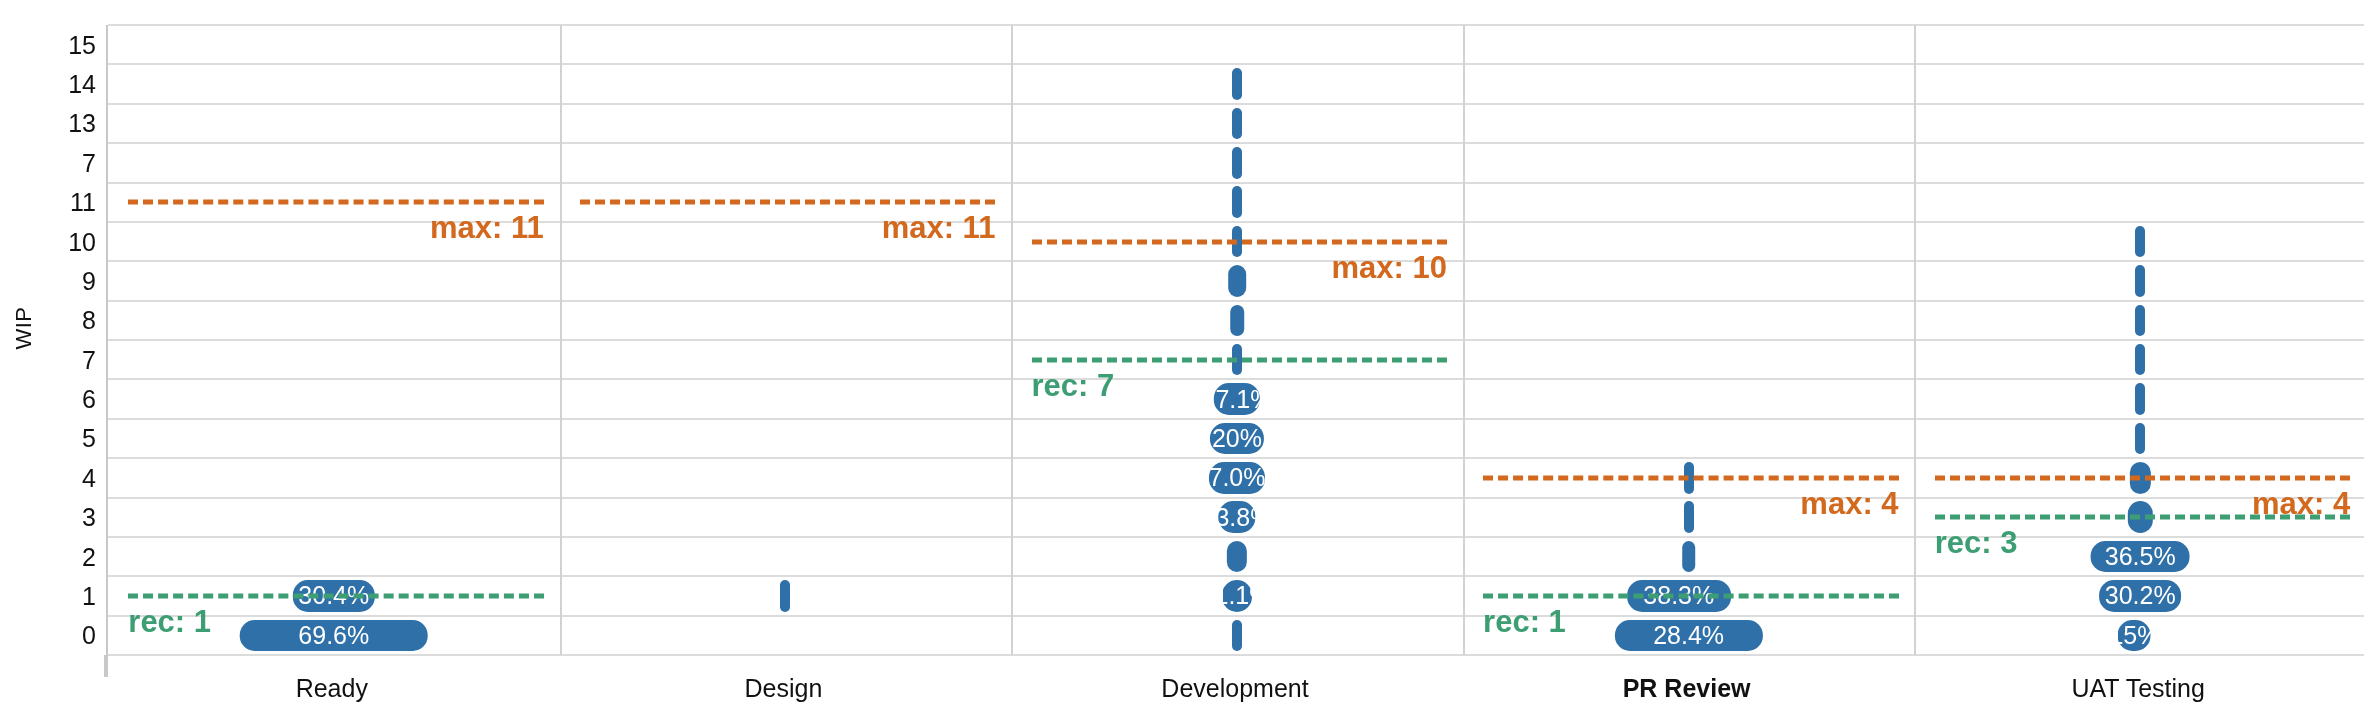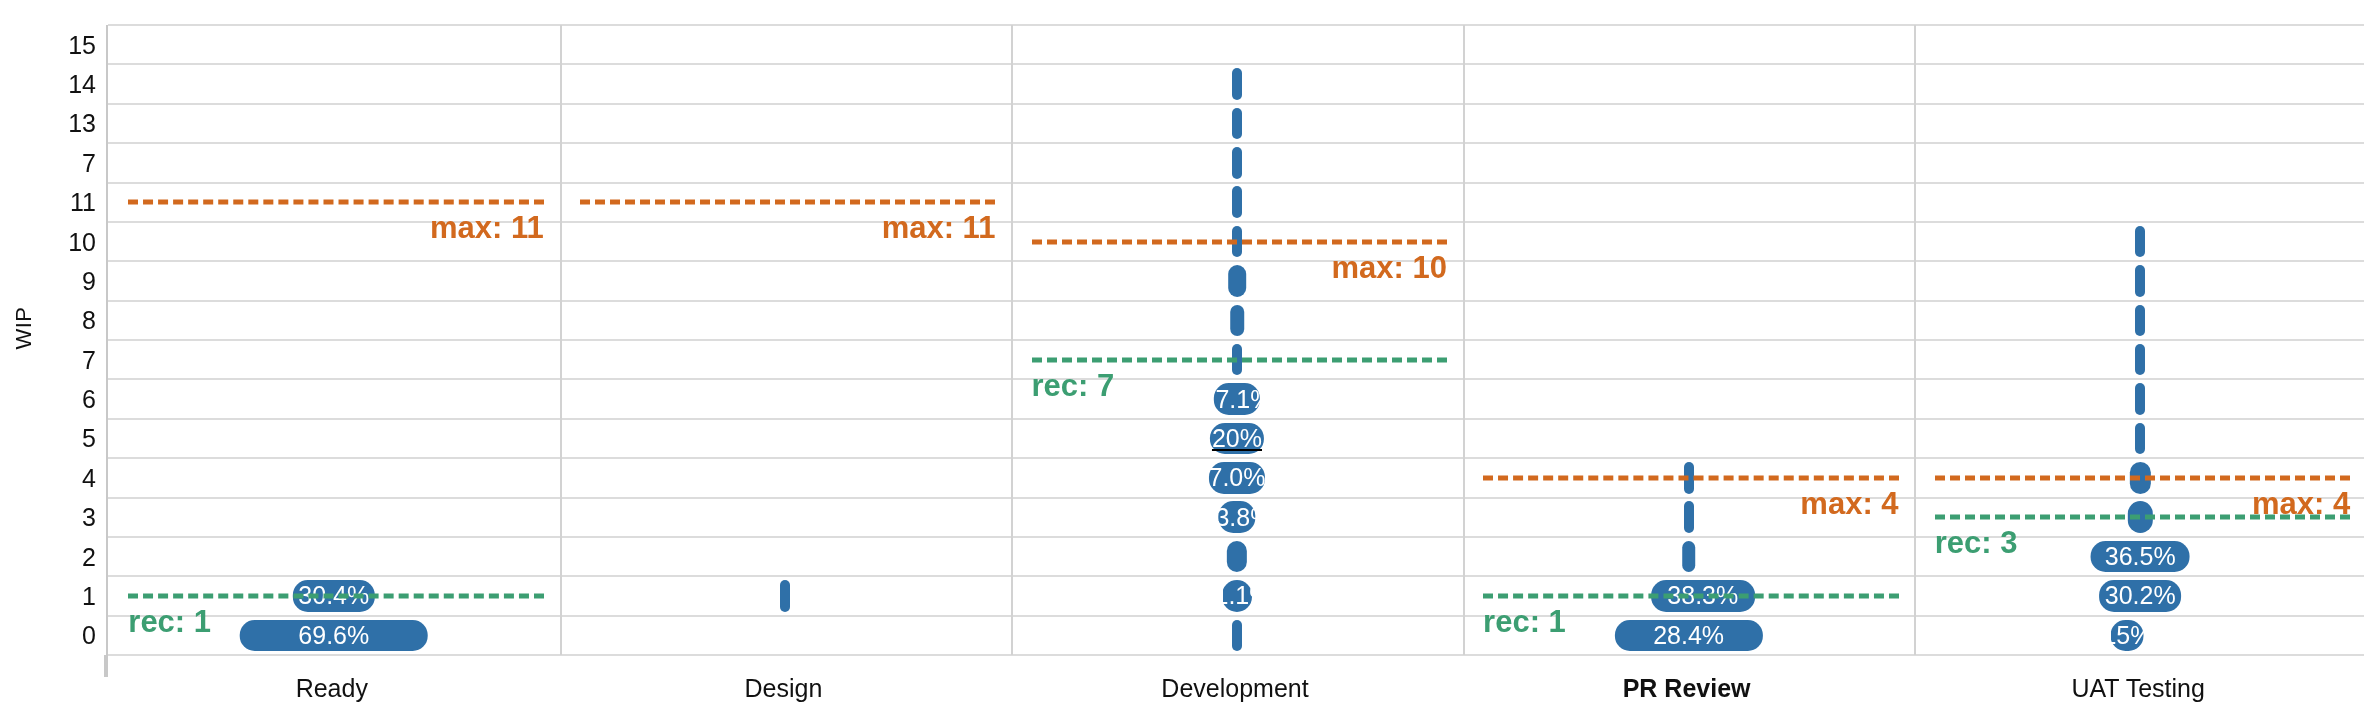--- a/index.html
+++ b/index.html
@@ -139,21 +139,21 @@
         <div class="bar" style="left: 225.8px; width: 30.0766px; height: 31.5px; top: 555.188px; background: rgb(47, 112, 168);">
           <span class="pct">11.1%</span>
         </div>
         <div class="bar" style="left: 225.8px; width: 20.322px; height: 31.5px; top: 515.812px; background: rgb(47, 112, 168);"></div>
         <div class="bar" style="left: 225.8px; width: 37.3925px; height: 31.5px; top: 476.438px; background: rgb(47, 112, 168);">
           <span class="pct">13.8%</span>
         </div>
         <div class="bar" style="left: 225.8px; width: 56.0887px; height: 31.5px; top: 437.062px; background: rgb(47, 112, 168);">
           <span class="pct">7.0%</span>
         </div>
-        <div class="bar" style="left: 225.8px; width: 54.192px; height: 31.5px; top: 397.688px; background: rgb(47, 112, 168); text-decoration: underline;">
+        <div class="bar" style="left: 225.8px; width: 54.192px; height: 31.5px; top: 397.688px; background: rgb(47, 112, 168);">
           <span class="pct">20%</span>
         </div>
         <div class="bar" style="left: 225.8px; width: 46.3342px; height: 31.5px; top: 358.312px; background: rgb(47, 112, 168);">
           <span class="pct">17.1%</span>
         </div>
         <div class="bar" style="left: 225.8px; width: 10px; height: 31.5px; top: 318.938px; background: rgb(47, 112, 168);"></div>
         <div class="bar" style="left: 225.8px; width: 13.548px; height: 31.5px; top: 279.562px; background: rgb(47, 112, 168);"></div>
         <div class="bar" style="left: 225.8px; width: 17.6124px; height: 31.5px; top: 240.188px; background: rgb(47, 112, 168);"></div>
         <div class="bar" style="left: 225.8px; width: 10px; height: 31.5px; top: 200.812px; background: rgb(47, 112, 168);"></div>
         <div class="bar" style="left: 225.8px; width: 10px; height: 31.5px; top: 161.438px; background: rgb(47, 112, 168);"></div>
@@ -162,33 +162,33 @@
         <div class="bar" style="left: 225.8px; width: 10px; height: 31.5px; top: 43.3125px; background: rgb(47, 112, 168);"></div>
         <div class="thr max" style="left: 20.322px; right: 15.806px; top: 216.562px; border-top-color: rgb(210, 105, 30);"></div>
         <div class="thr-label max" style="right: 15.806px; top: 226.562px; color: rgb(210, 105, 30);">max: 10</div>
         <div class="thr rec" style="left: 20.322px; right: 15.806px; top: 334.688px; border-top-color: rgb(60, 158, 114);"></div>
         <div class="thr-label rec" style="left: 20.322px; top: 344.688px; color: rgb(60, 158, 114);">rec: 7</div>
       </div>
       <div class="col" style="left: 1354.8px; width: 451.6px;">
         <div class="bar" style="left: 225.8px; width: 148.215px; height: 31.5px; top: 594.562px; background: rgb(47, 112, 168);">
           <span class="pct">28.4%</span>
         </div>
-        <div class="bar" style="left: 240px; width: 103.778px; height: 31.5px; top: 555.188px; background: rgb(47, 112, 168);">
+        <div class="bar" style="left: 216px; width: 103.778px; height: 31.5px; top: 555.188px; background: rgb(47, 112, 168);">
           <span class="pct">38.3%</span>
         </div>
         <div class="bar" style="left: 225.8px; width: 13.548px; height: 31.5px; top: 515.812px; background: rgb(47, 112, 168);"></div>
         <div class="bar" style="left: 225.8px; width: 10px; height: 31.5px; top: 476.438px; background: rgb(47, 112, 168);"></div>
         <div class="bar" style="left: 225.8px; width: 10px; height: 31.5px; top: 437.062px; background: rgb(47, 112, 168);"></div>
         <div class="thr max" style="left: 20.322px; right: 15.806px; top: 452.812px; border-top-color: rgb(210, 105, 30);"></div>
         <div class="thr-label max" style="right: 15.806px; top: 462.812px; color: rgb(210, 105, 30);">max: 4</div>
         <div class="thr rec" style="left: 20.322px; right: 15.806px; top: 570.938px; border-top-color: rgb(60, 158, 114);"></div>
         <div class="thr-label rec" style="left: 20.322px; top: 580.938px; color: rgb(60, 158, 114);">rec: 1</div>
       </div>
       <div class="col" style="left: 1806.4px; width: 451.6px;">
-        <div class="bar" style="left: 213px; width: 33px; height: 31.5px; top: 594.562px; background: rgb(47, 112, 168); justify-content: center;">
+        <div class="bar" style="left: 220px; width: 33px; height: 31.5px; top: 594.562px; background: rgb(47, 112, 168); justify-content: center;">
           <span class="pct">15%</span>
         </div>
         <div class="bar" style="left: 225.8px; width: 81.8299px; height: 31.5px; top: 555.188px; background: rgb(47, 112, 168);">
           <span class="pct">30.2%</span>
         </div>
         <div class="bar" style="left: 225.8px; width: 98.9004px; height: 31.5px; top: 515.812px; background: rgb(47, 112, 168);">
           <span class="pct">36.5%</span>
         </div>
         <div class="bar" style="left: 225.8px; width: 24.3864px; height: 31.5px; top: 476.438px; background: rgb(47, 112, 168);"></div>
         <div class="bar" style="left: 225.8px; width: 20.322px; height: 31.5px; top: 437.062px; background: rgb(47, 112, 168);"></div>

